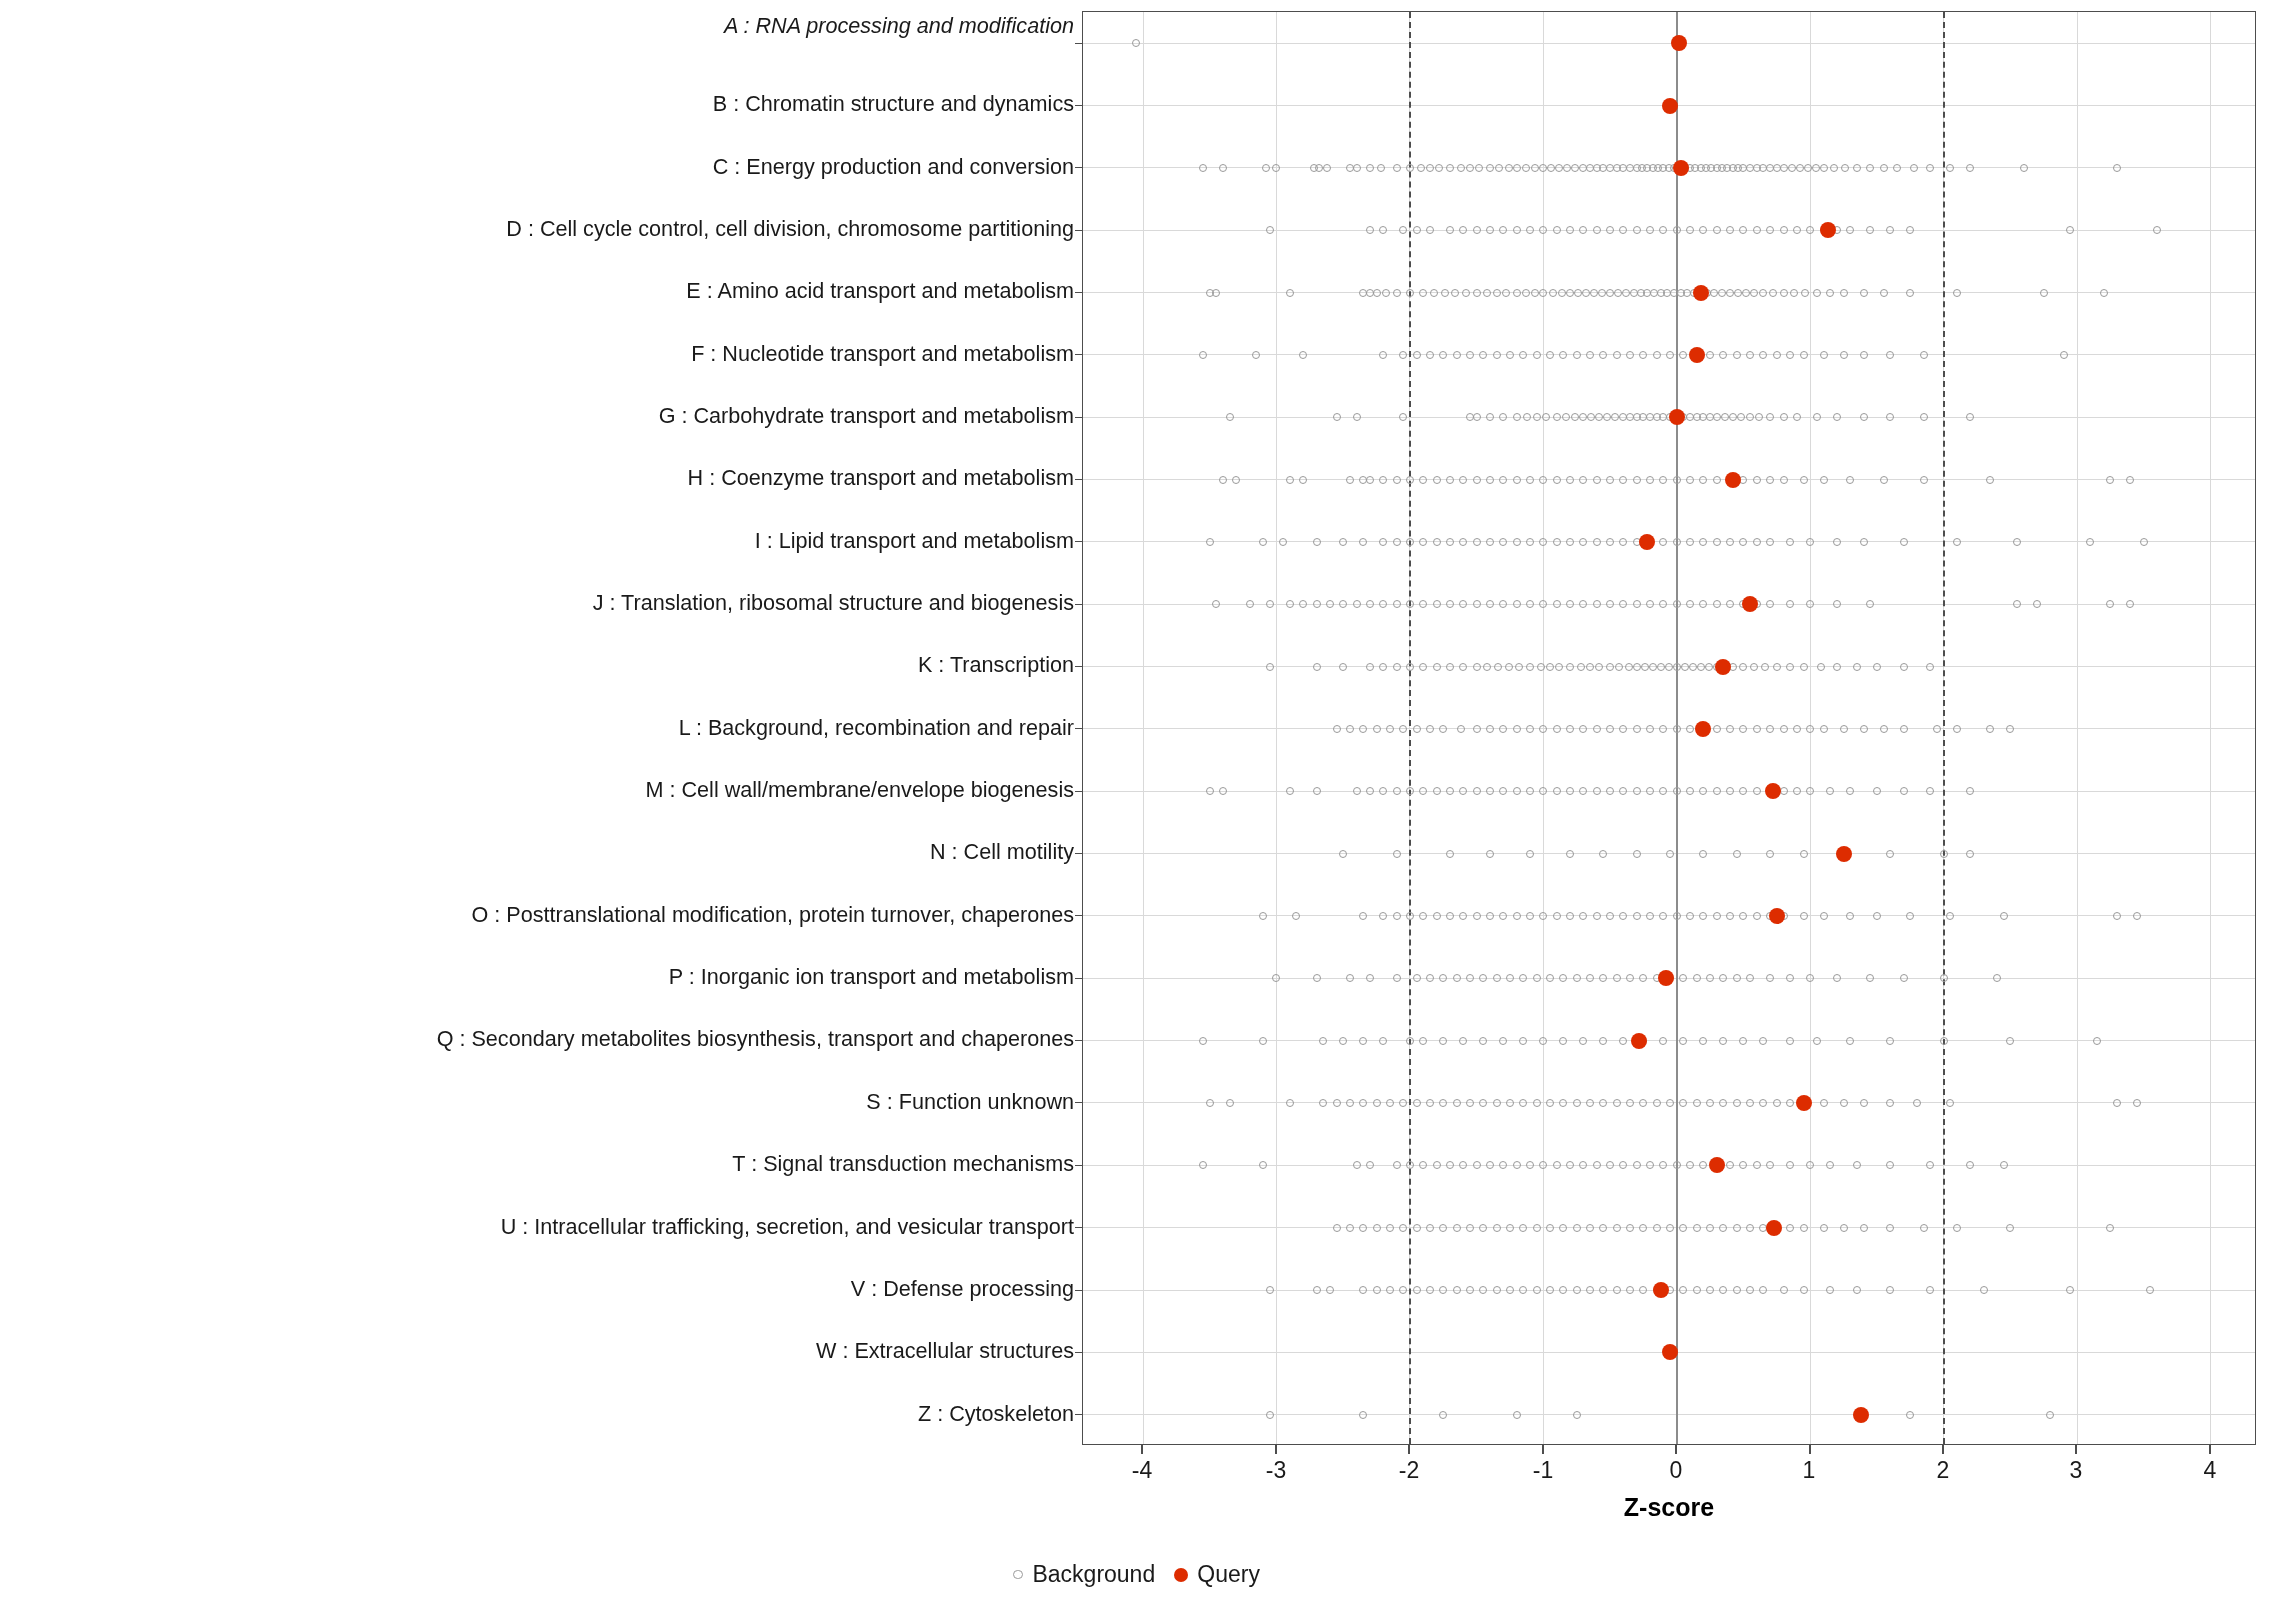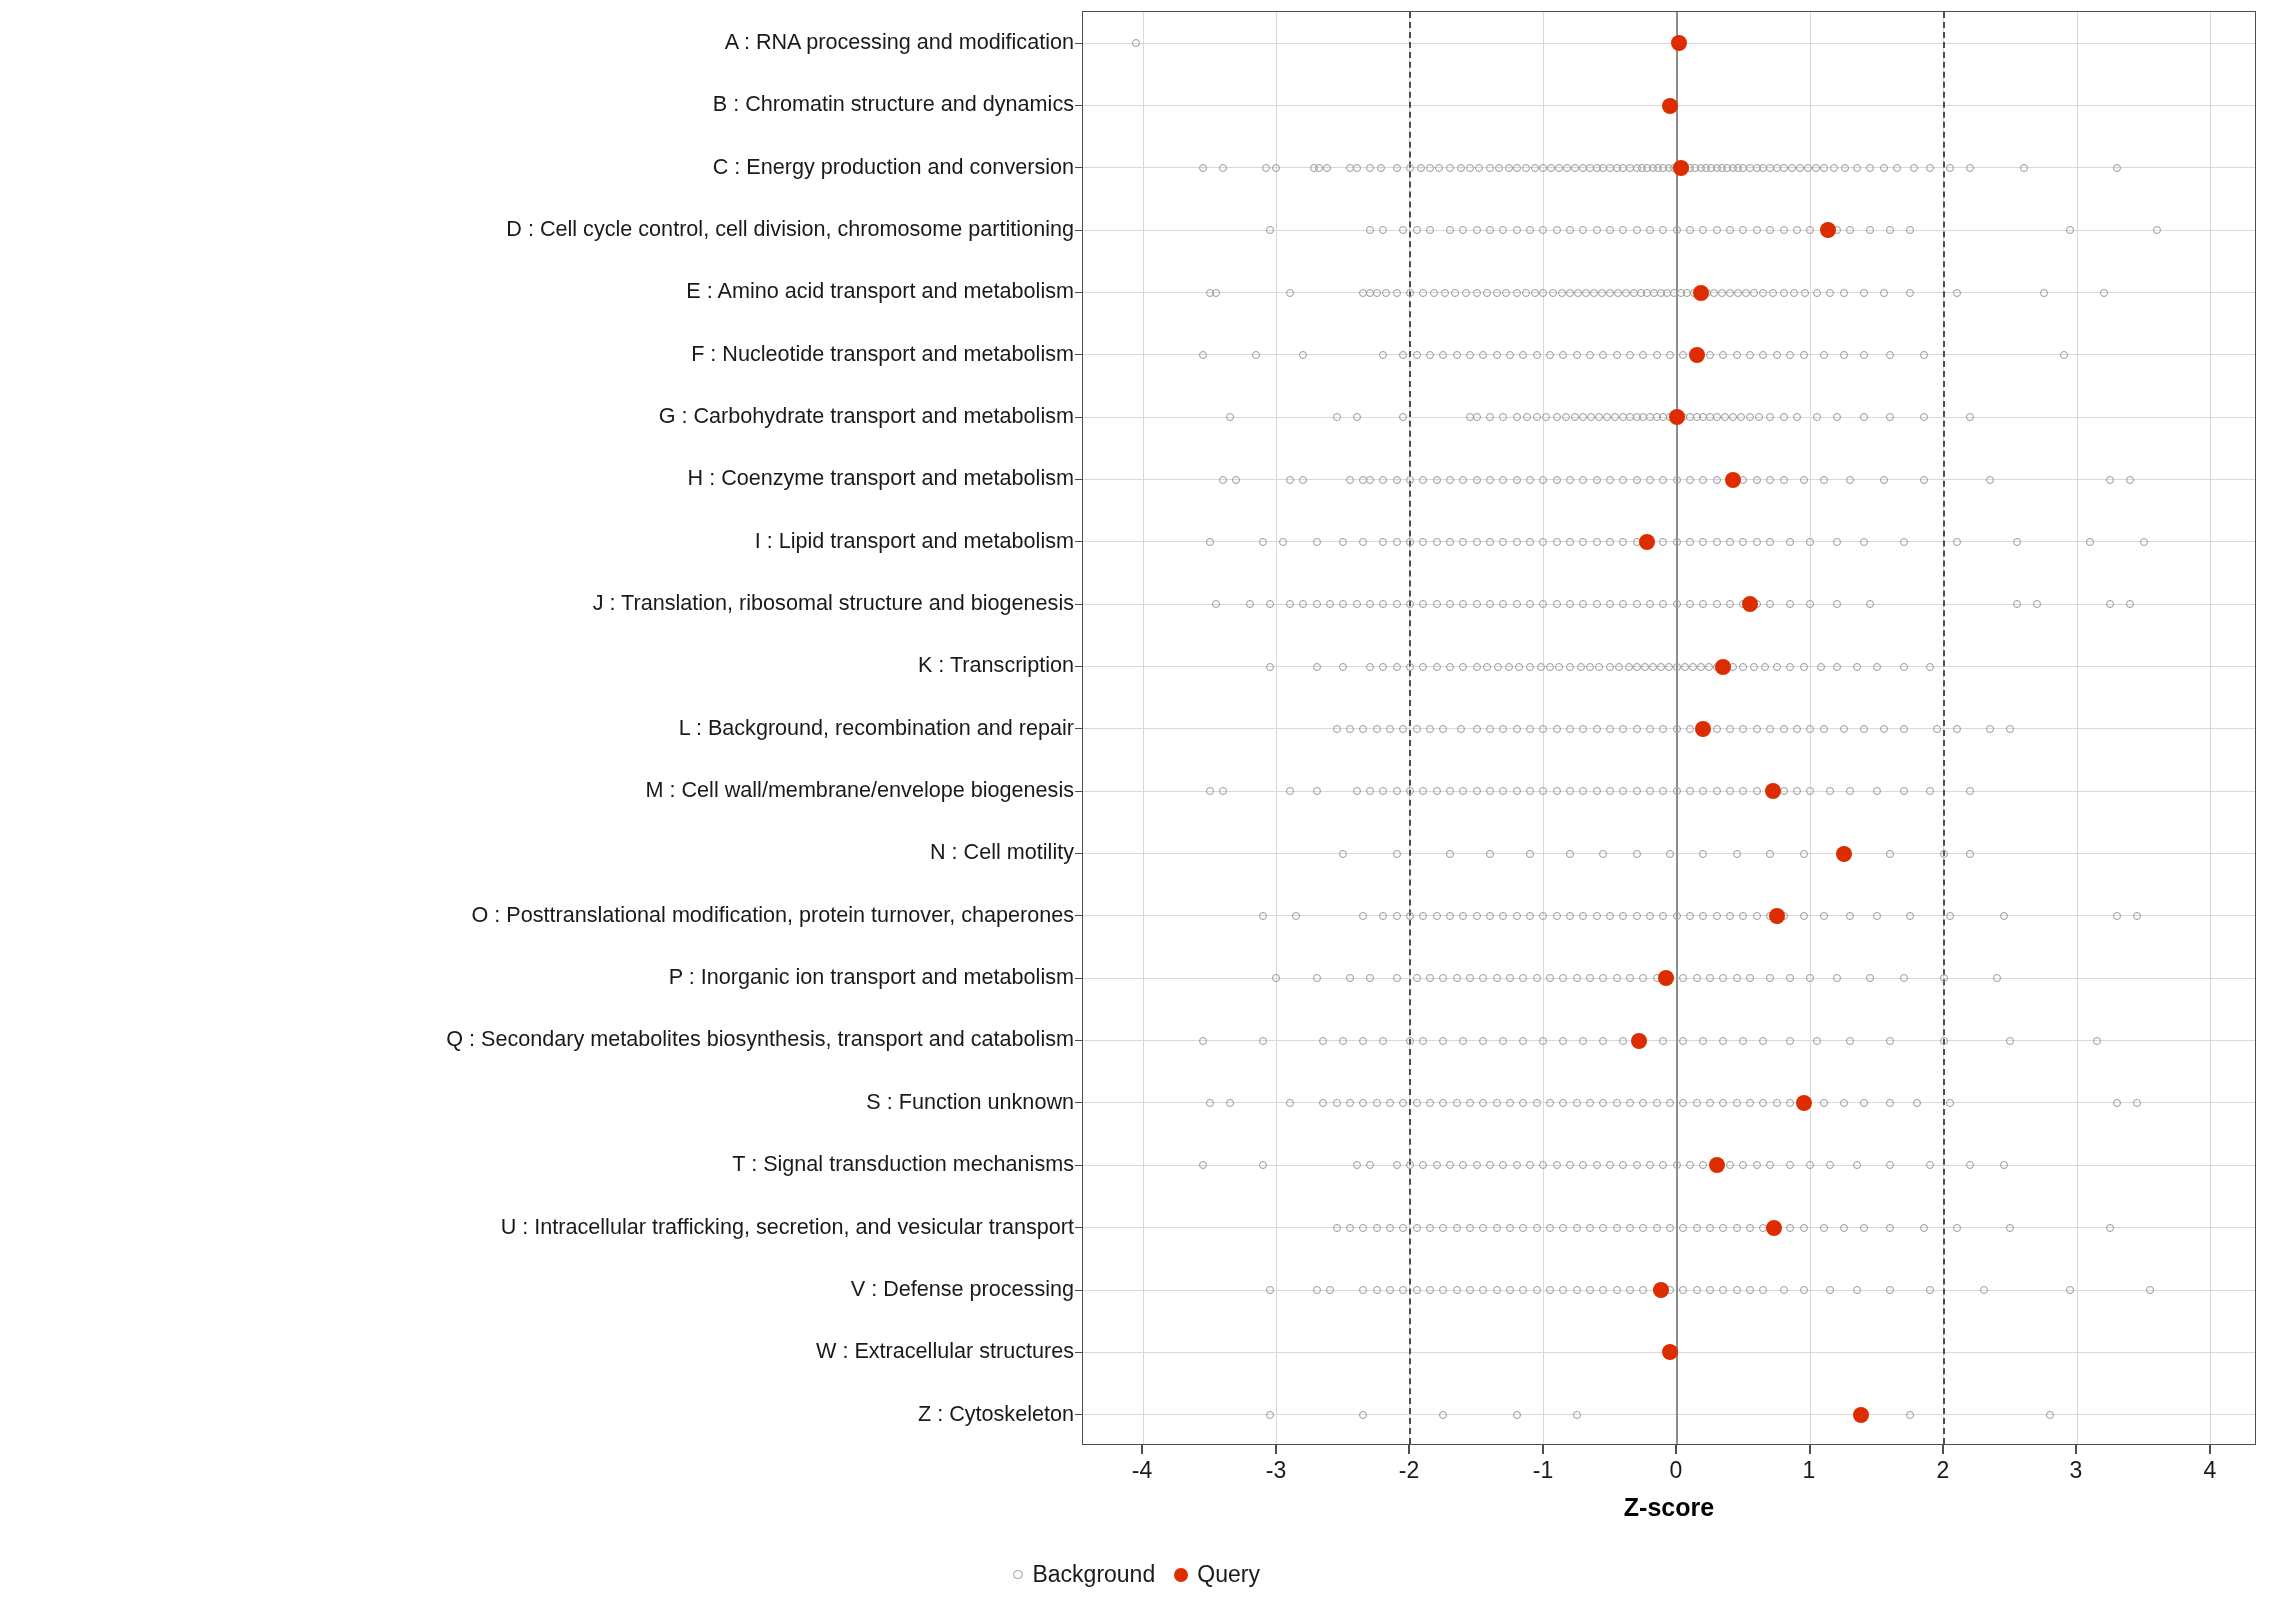--- a/index.html
+++ b/index.html
@@ -1111,37 +1111,37 @@
       <div class="ytick" style="top: 966px;"></div>
       <div class="ytick" style="top: 1028px;"></div>
       <div class="ytick" style="top: 1090px;"></div>
       <div class="ytick" style="top: 1153px;"></div>
       <div class="ytick" style="top: 1215px;"></div>
       <div class="ytick" style="top: 1278px;"></div>
       <div class="ytick" style="top: 1340px;"></div>
       <div class="ytick" style="top: 1402px;"></div>
     </div>
   <div id="y-labels">
-      <div class="ylab" style="top: 42px;">A : RNA processing and modification</div>
+      <div class="ylab" style="top: 26px; font-style: italic;">A : RNA processing and modification</div>
       <div class="ylab" style="top: 104px;">B : Chromatin structure and dynamics</div>
       <div class="ylab" style="top: 167px;">C : Energy production and conversion</div>
       <div class="ylab" style="top: 229px;">D : Cell cycle control, cell division, chromosome partitioning</div>
       <div class="ylab" style="top: 291px;">E : Amino acid transport and metabolism</div>
       <div class="ylab" style="top: 354px;">F : Nucleotide transport and metabolism</div>
       <div class="ylab" style="top: 416px;">G : Carbohydrate transport and metabolism</div>
       <div class="ylab" style="top: 478px;">H : Coenzyme transport and metabolism</div>
       <div class="ylab" style="top: 541px;">I : Lipid transport and metabolism</div>
       <div class="ylab" style="top: 603px;">J : Translation, ribosomal structure and biogenesis</div>
       <div class="ylab" style="top: 665px;">K : Transcription</div>
       <div class="ylab" style="top: 728px;">L : Background, recombination and repair</div>
       <div class="ylab" style="top: 790px;">M : Cell wall/membrane/envelope biogenesis</div>
       <div class="ylab" style="top: 852px;">N : Cell motility</div>
       <div class="ylab" style="top: 915px;">O : Posttranslational modification, protein turnover, chaperones</div>
       <div class="ylab" style="top: 977px;">P : Inorganic ion transport and metabolism</div>
-      <div class="ylab" style="top: 1039px;">Q : Secondary metabolites biosynthesis, transport and catabolism</div>
+      <div class="ylab" style="top: 1039px;">Q : Secondary metabolites biosynthesis, transport and chaperones</div>
       <div class="ylab" style="top: 1102px;">S : Function unknown</div>
       <div class="ylab" style="top: 1164px;">T : Signal transduction mechanisms</div>
       <div class="ylab" style="top: 1227px;">U : Intracellular trafficking, secretion, and vesicular transport</div>
       <div class="ylab" style="top: 1289px;">V : Defense processing</div>
       <div class="ylab" style="top: 1351px;">W : Extracellular structures</div>
       <div class="ylab" style="top: 1414px;">Z : Cytoskeleton</div>
     </div>
   <div id="x-labels">
       <div class="xtick" style="left: 1141px;"></div>
       <div class="xlab" style="left: 1142px;">-4</div>

